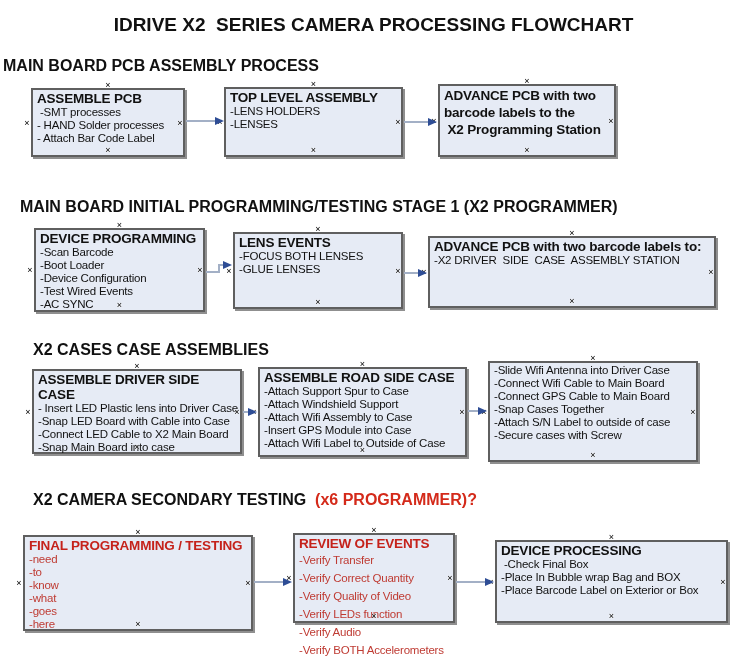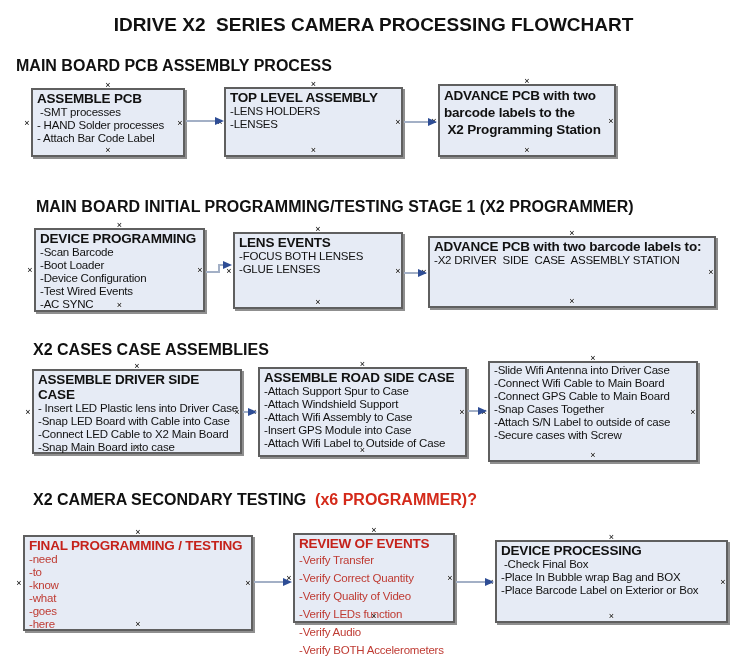--- a/index.html
+++ b/index.html
@@ -7,22 +7,22 @@
     position:relative;width:747px;height:662px;background:#ffffff;overflow:hidden;
     font-family:"Liberation Sans", sans-serif;color:#111;
   }
   .page-title{
     position:absolute;top:14px;left:0;width:747px;text-align:center;
     font-size:19px;font-weight:bold;letter-spacing:0;color:#111;white-space:pre;
   }
   .section-heading{
     position:absolute;font-size:16px;font-weight:bold;color:#111;white-space:pre;
   }
-  #h1{left:16px;top:57px;}
-  #h2{left:36px;top:198px;}
+  #h1{left:3px;top:57px;}
+  #h2{left:20px;top:198px;}
   #h3{left:33px;top:341px;}
   #h4{left:33px;top:491px;}
   .red-part{color:#d42a1a;}
   .box{
     position:absolute;background:#e6ebf5;border:2px solid #5f5f5f;
     box-shadow:2px 2px 0 #8f8f8f;box-sizing:border-box;padding:1px 3px 0 4px;
     overflow:visible;
   }
   .box-title{font-size:13.5px;font-weight:bold;line-height:15px;letter-spacing:-0.2px;white-space:pre-wrap;}
   .box-items{font-size:11.5px;line-height:13px;letter-spacing:-0.2px;white-space:pre;}

